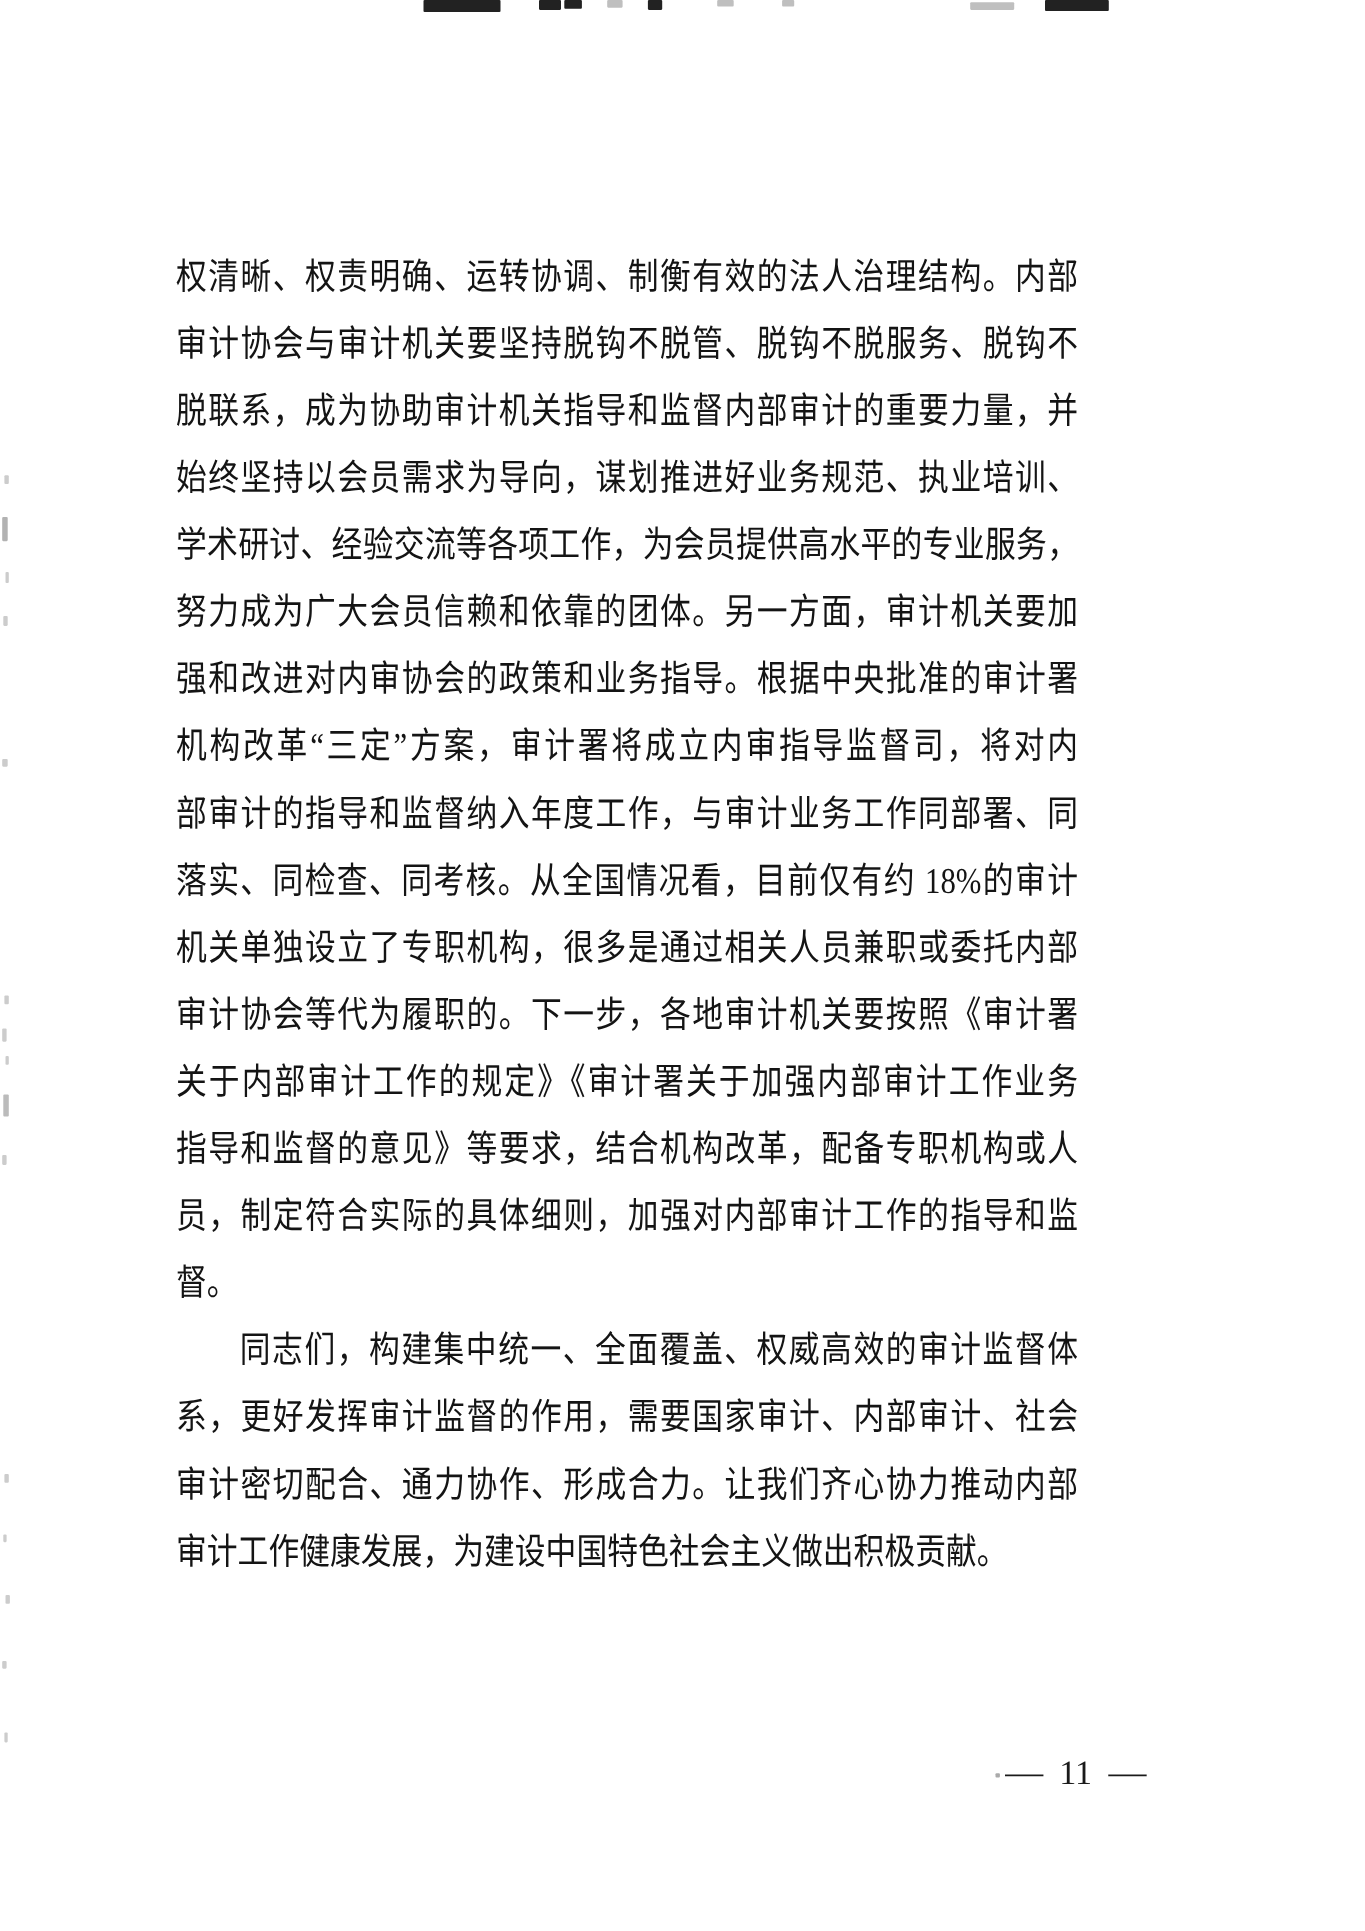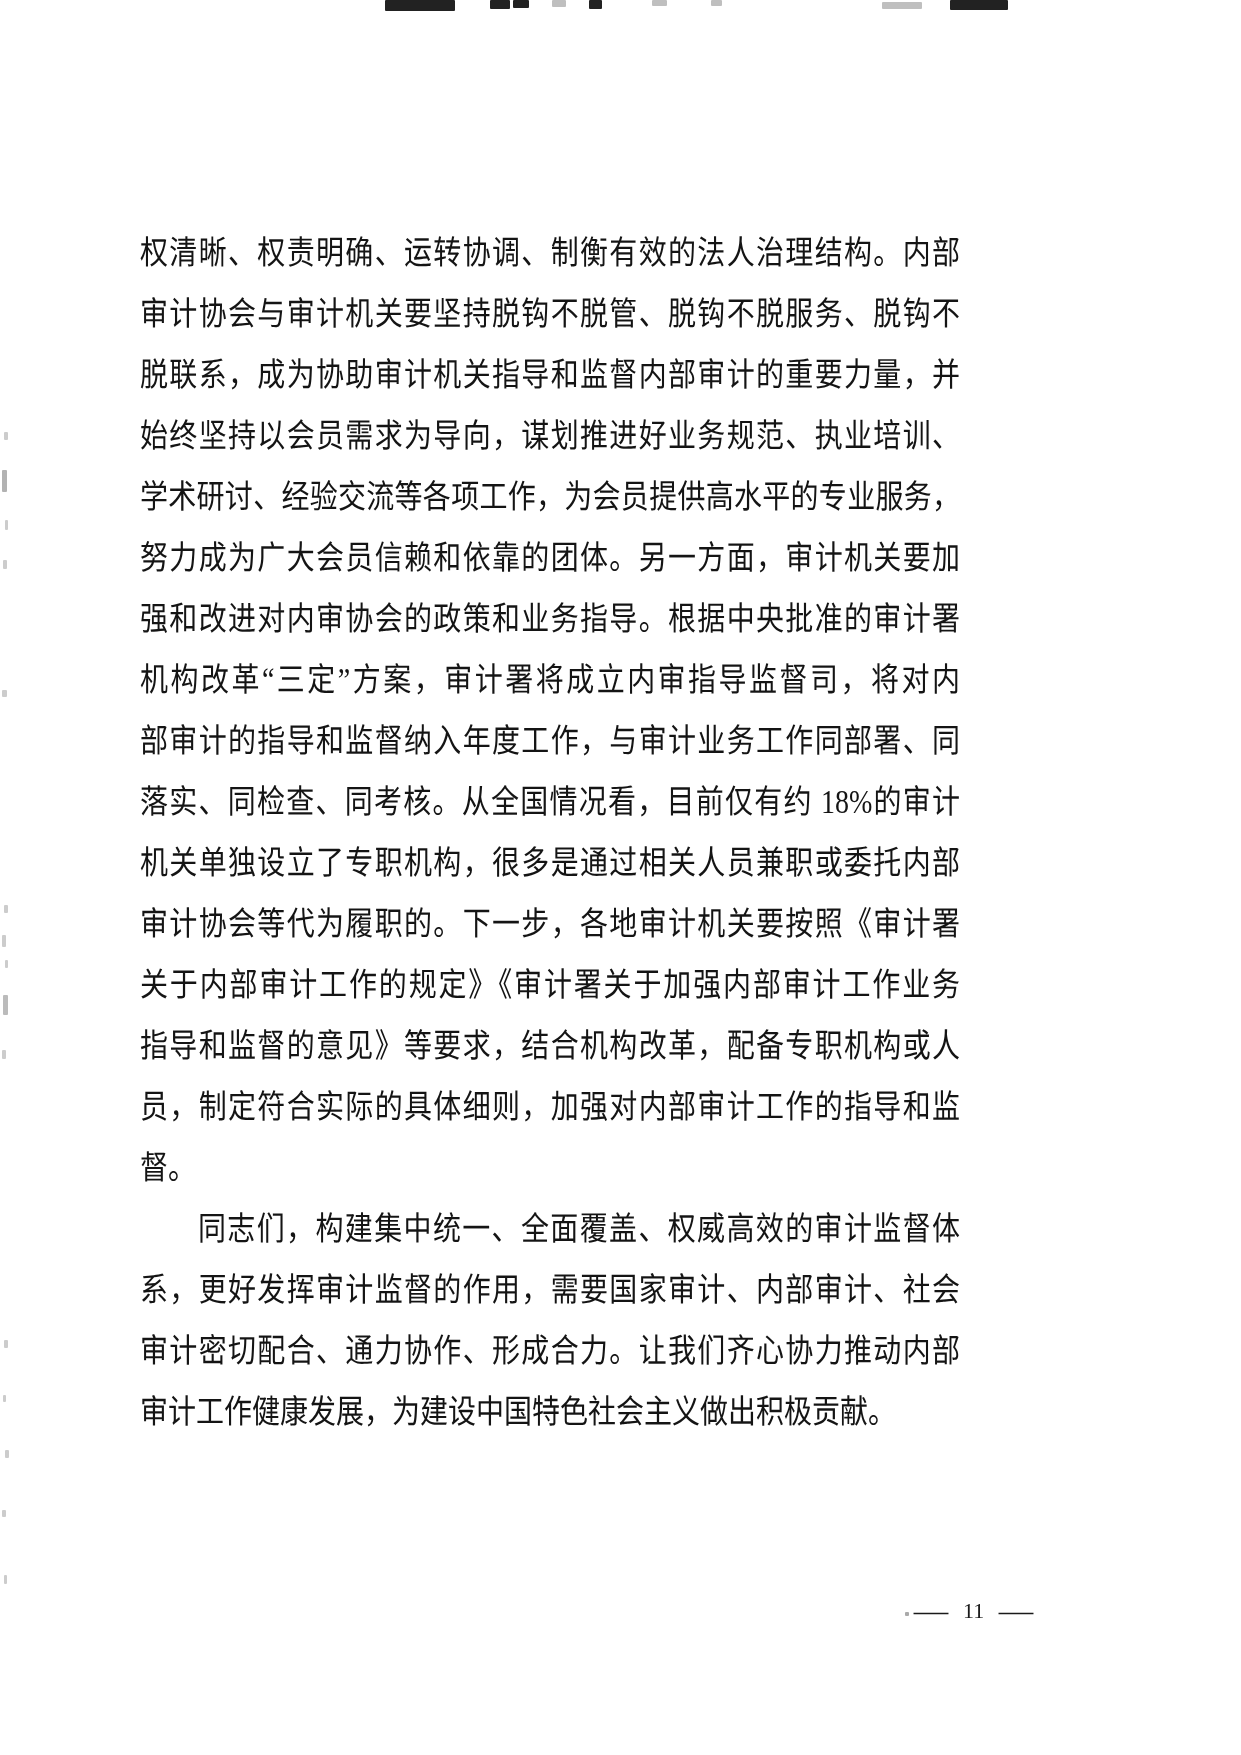--- a/index.html
+++ b/index.html
@@ -12,21 +12,21 @@
     width: 1241px;
     height: 1755px;
     background: #ffffff;
     overflow: hidden;
     font-family: "Liberation Serif", "DejaVu Serif", serif;
     color: #111111;
   }
   
   .text-block {
     position: absolute;
-    left: 140px;
+    left: 160px;
     top: 222px;
     width: 820px;
   }
   .line {
     height: 61px;
     line-height: 61px;
     font-size: 28px;
     color: #141414;
     text-align: justify;
     text-align-last: justify;
@@ -52,21 +52,21 @@
     gap: 17px;
     font-size: 30px;
     color: #1a1a1a;
     font-family: "Liberation Serif", "DejaVu Serif", serif;
   }
   .footer .dash {
     letter-spacing: 0;
     transform: scaleX(1.15);
   }
   .footer .num {
-    font-size: 22px;
+    font-size: 31px;
   }
   
   .artifact {
     position: absolute;
     background: #222222;
     border-radius: 1px;
   }
   .artifact.light { background: #8a8a8a; opacity: 0.55; }
   .speck {
     position: absolute;

